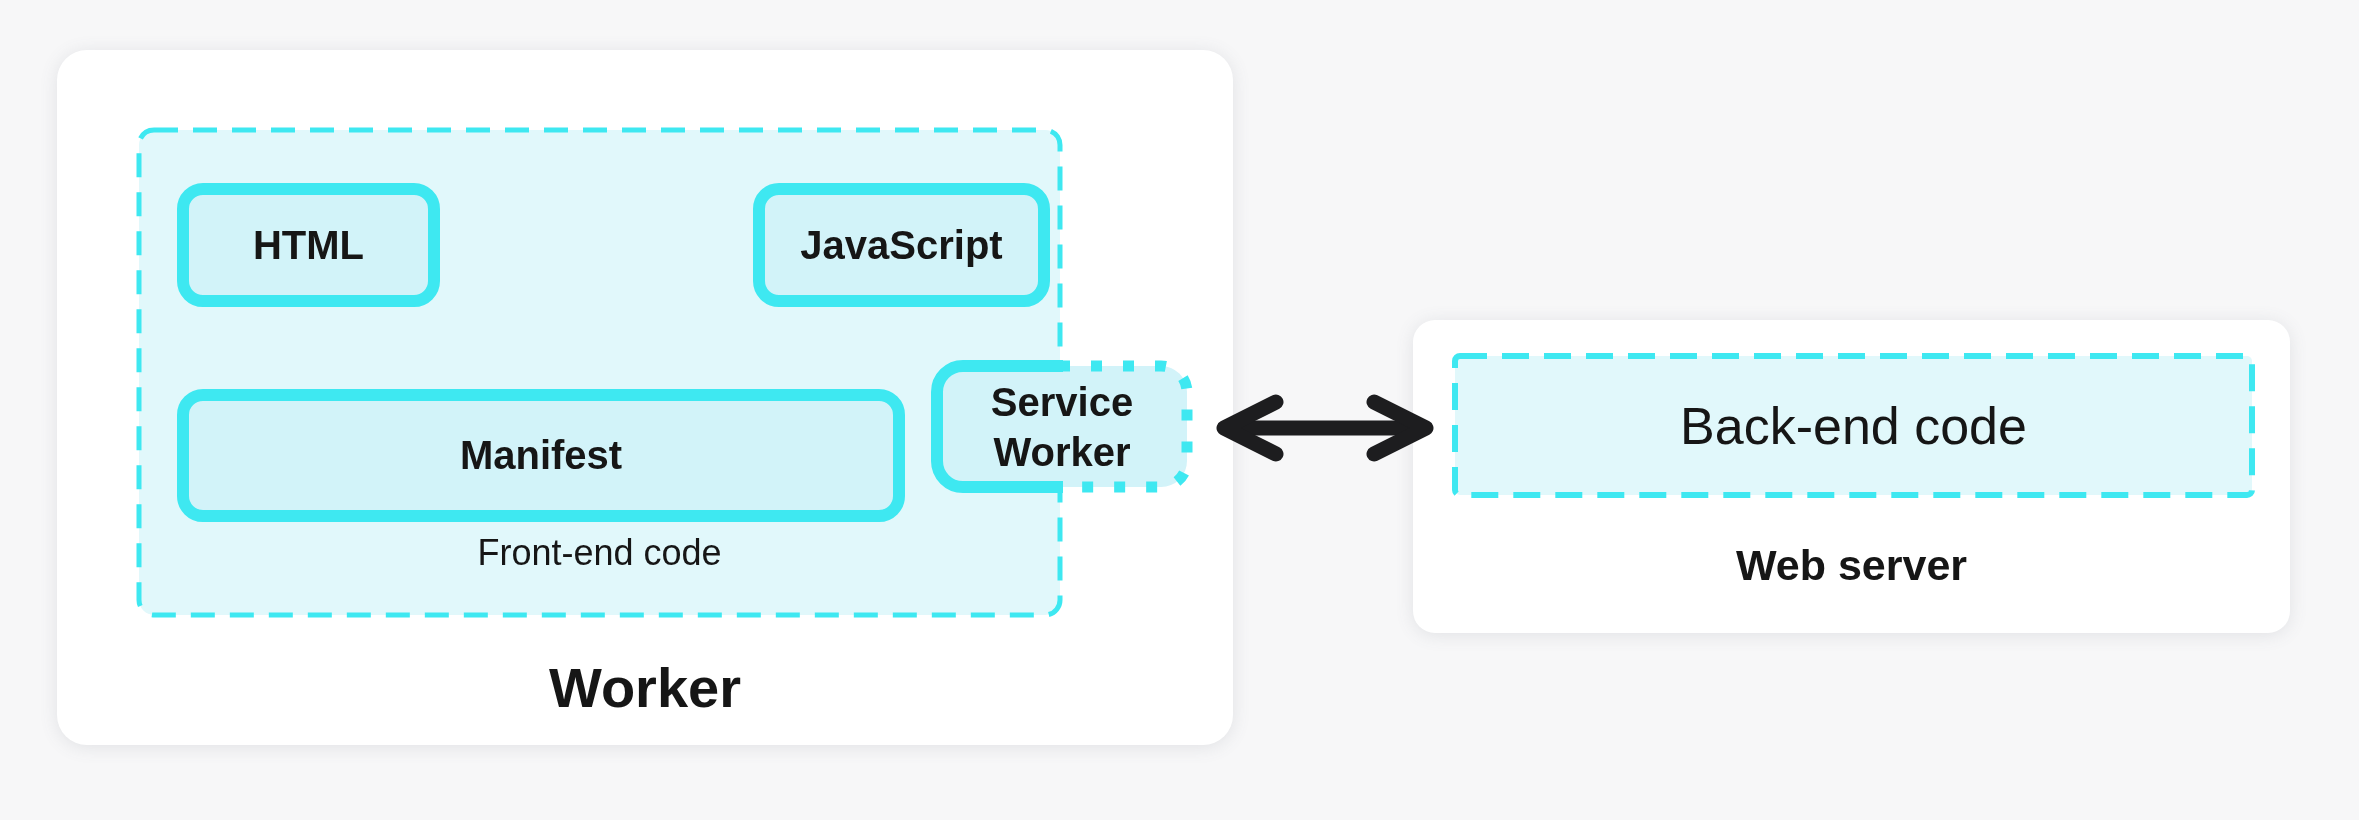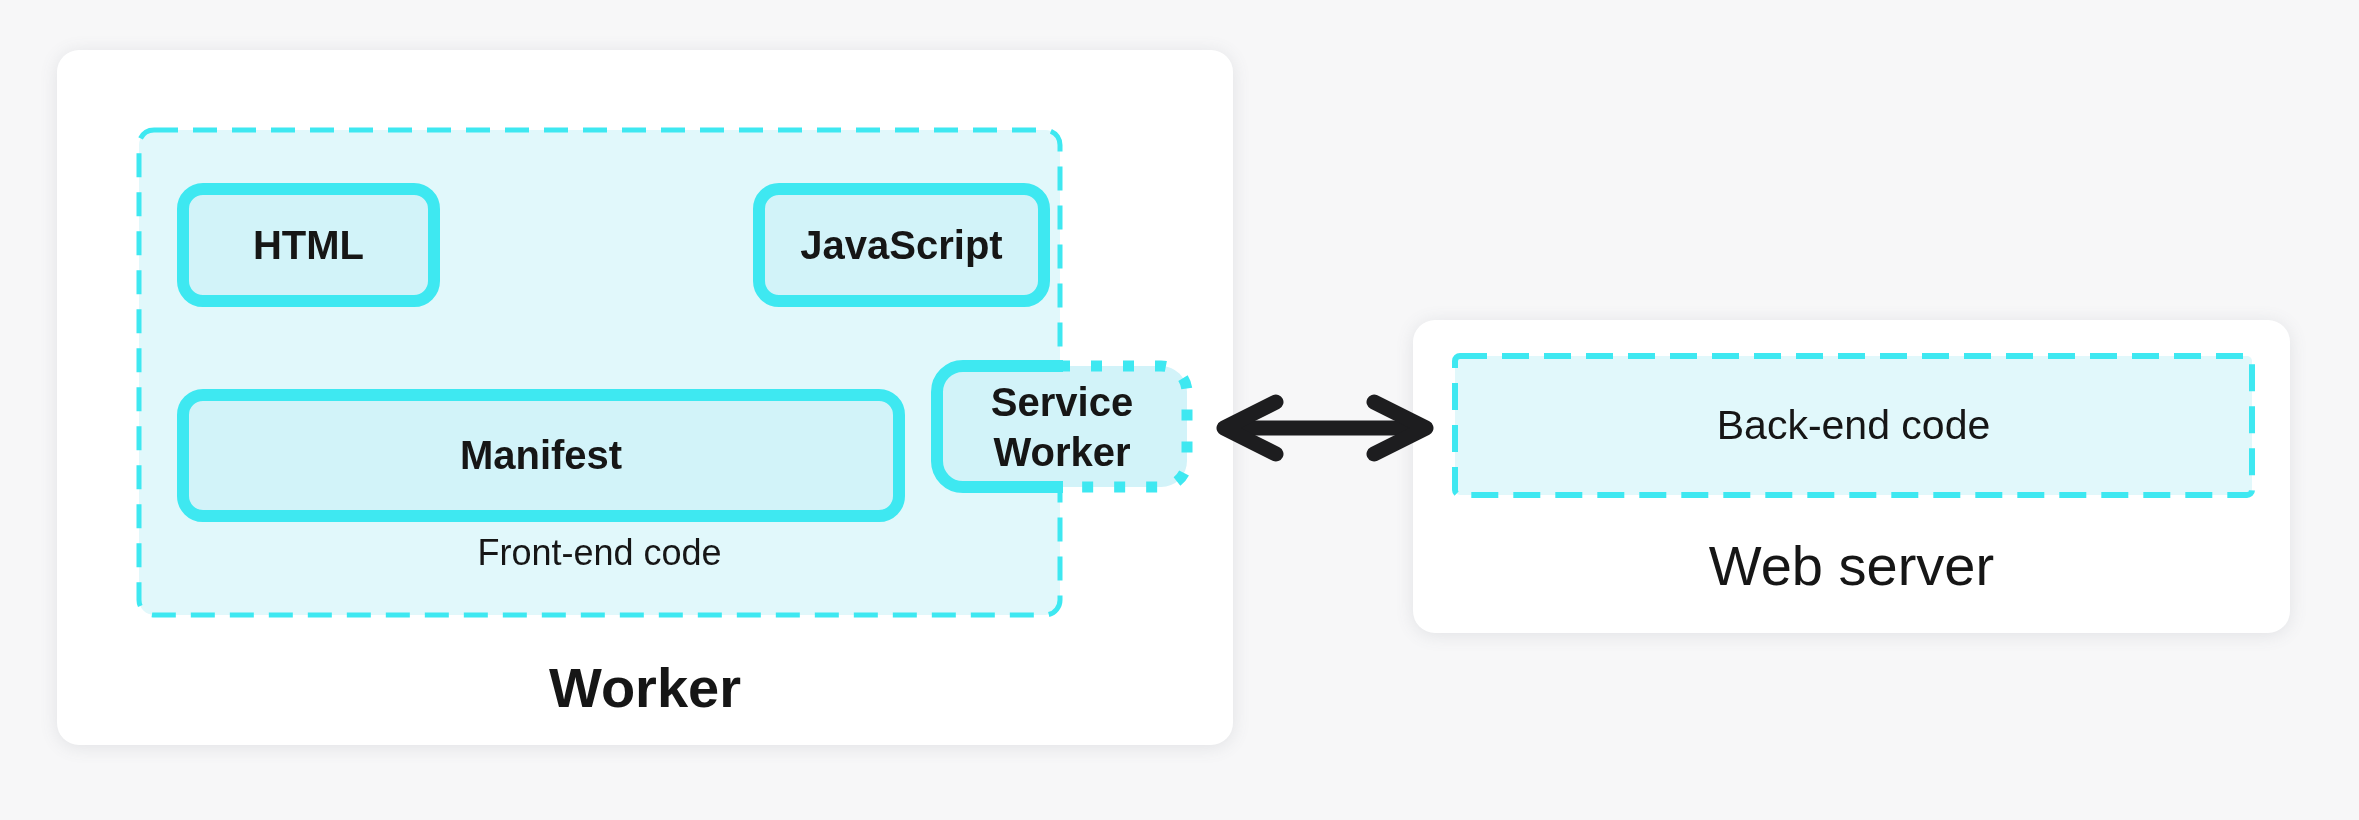--- a/index.html
+++ b/index.html
@@ -6,21 +6,21 @@
   .stage{
     position:relative;width:2359px;height:820px;overflow:hidden;
     background:#f7f7f8;
     font-family:"Liberation Sans", sans-serif;
     color:#161616;
   }
   .card{
     position:absolute;background:#ffffff;border-radius:22px;
     box-shadow:0 2px 18px rgba(90,100,110,0.14);
   }
-  .device-card{left:57px;top:50px;width:1176px;height:695px;}
+  .device-card{left:57px;top:50px;width:1176px;height:695px;border-radius:30px;}
   .server-card{left:1413px;top:320px;width:877px;height:313px;}
   .svgbox{position:absolute;display:block;}
   .frontend-svg{left:79px;top:77px;}
   .backend-svg{left:39px;top:33px;}
   .sw-svg{left:874px;top:310px;z-index:3;}
   .solid-box{
     position:absolute;box-sizing:border-box;
     border:12px solid #3ee8f1;border-radius:26px;background:#d2f3f9;
     display:flex;align-items:center;justify-content:center;
     font-weight:bold;font-size:40px;white-space:nowrap;z-index:2;
@@ -41,26 +41,26 @@
     font-size:36px;font-weight:normal;
   }
   .device-label{
     position:absolute;left:0;top:602px;width:100%;height:70px;
     display:flex;align-items:center;justify-content:center;
     font-size:56px;font-weight:bold;
   }
   .backend-label{
     position:absolute;left:39px;top:33px;width:803px;height:145px;z-index:2;
     display:flex;align-items:center;justify-content:center;
-    font-size:41px;font-weight:normal;
+    font-size:52px;font-weight:normal;
   }
   .server-label{
     position:absolute;left:0;top:210px;width:100%;height:70px;
     display:flex;align-items:center;justify-content:center;
-    font-size:56px;font-weight:normal;
+    font-size:43px;font-weight:bold;
   }
   .arrow-svg{left:1212px;top:393px;z-index:5;}
 </style>
 </head>
 <body>
 
 <div class="stage">
 
   <div class="card device-card">
 

